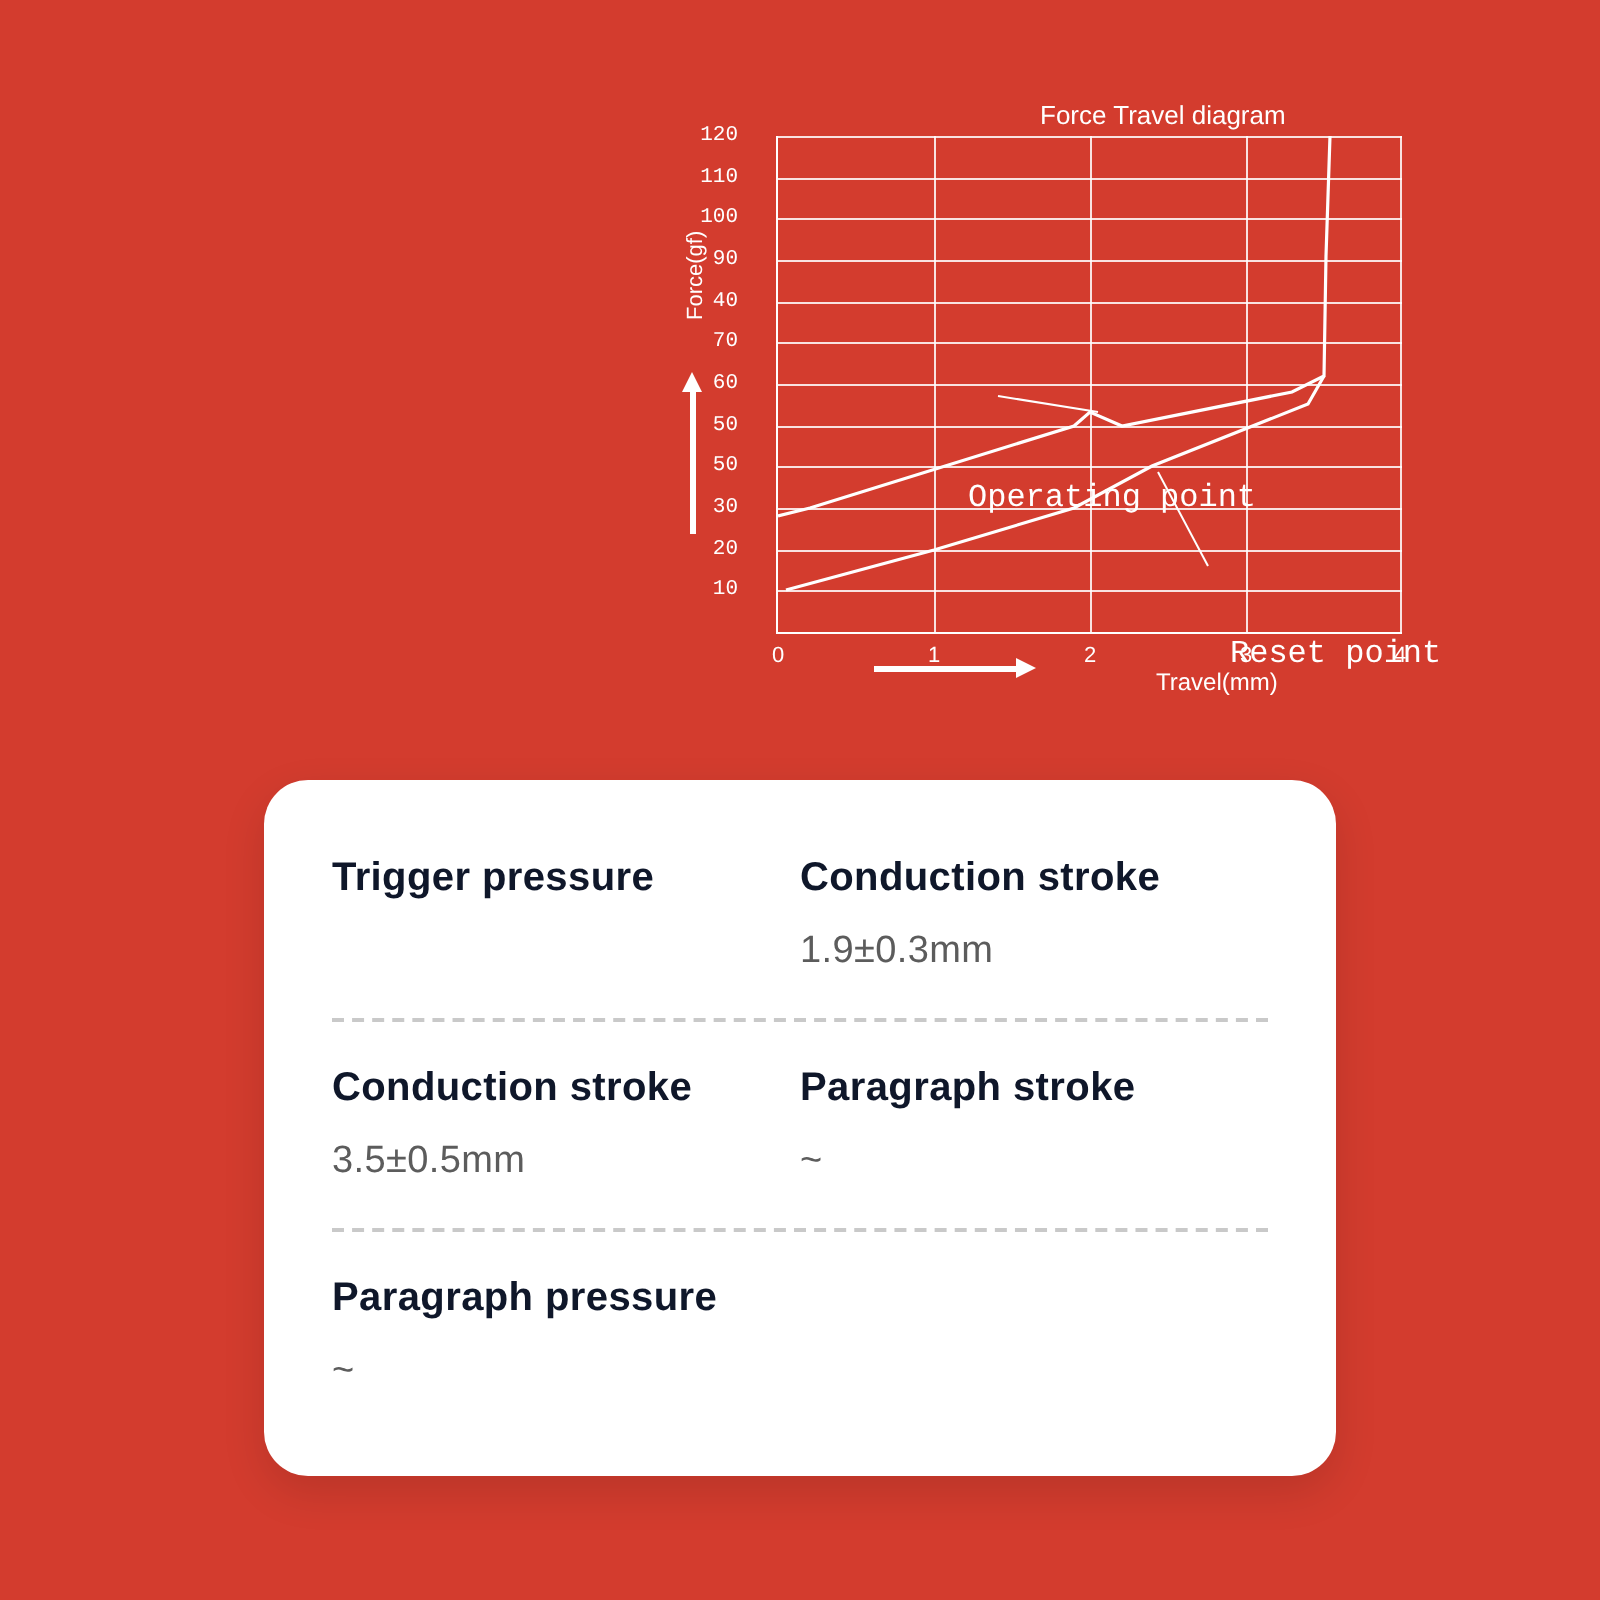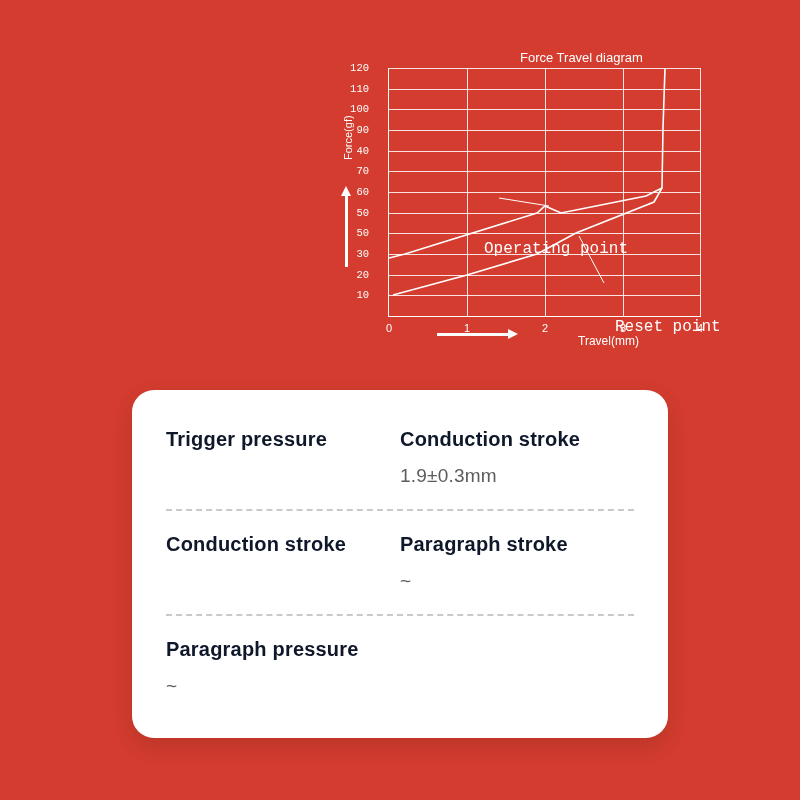--- a/index.html
+++ b/index.html
@@ -375,20 +375,21 @@
         </div>
         <div class="spec-cell">
           <div class="spec-label">Conduction stroke</div>
           <div class="spec-value">1.9±0.3mm</div>
         </div>
       </div>
 
       <div class="spec-row">
         <div class="spec-cell">
           <div class="spec-label">Conduction stroke</div>
+          <div class="spec-value">3.5±0.5mm</div>
         </div>
         <div class="spec-cell">
           <div class="spec-label">Paragraph stroke</div>
           <div class="spec-value">~</div>
         </div>
       </div>
 
       <div class="spec-row last">
         <div class="spec-cell">
           <div class="spec-label">Paragraph pressure</div>

